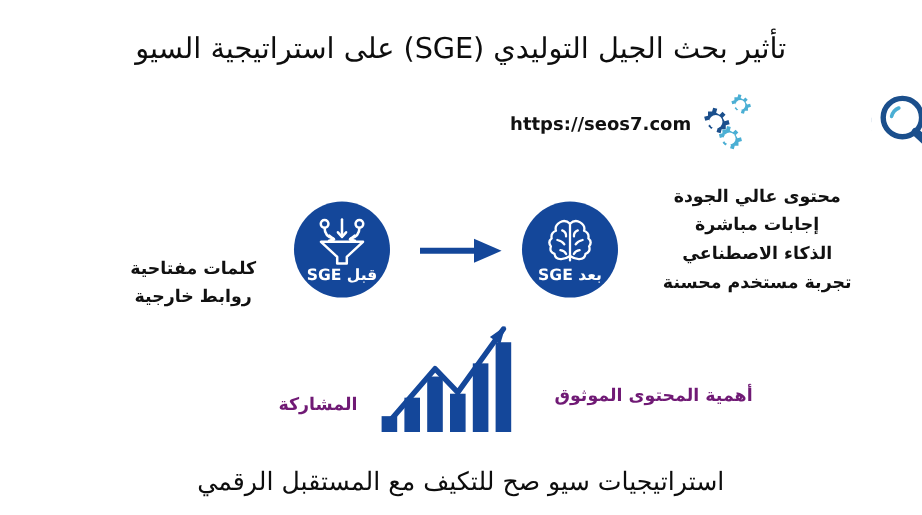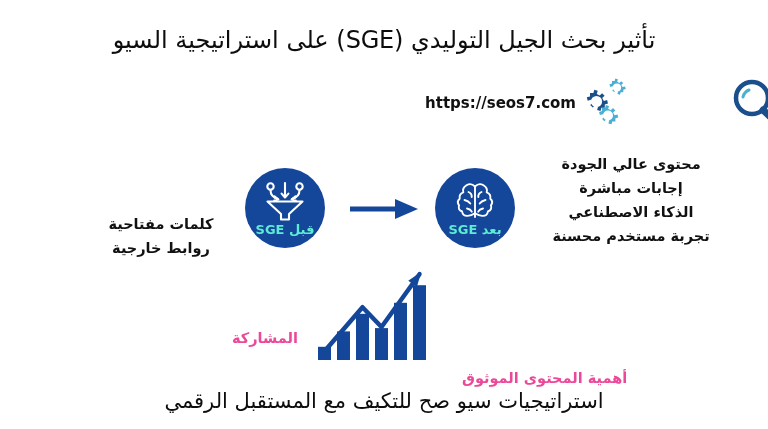--- a/index.html
+++ b/index.html
@@ -76,21 +76,21 @@
     align-items: center;
     justify-content: center;
   }
   .circle.before { left: 245px; top: 168px; }
   .circle.after  { left: 435px; top: 168px; }
   .circle svg { display: block; margin-top: 2px; }
   .circle-label {
     margin-top: 1px;
     font-size: 13px;
     font-weight: bold;
-    color: #5eead4;
+    color: #ffffff;
     direction: rtl;
     white-space: nowrap;
   }
 
   .arrow-mid {
     position: absolute;
     left: 350px;
     top: 198px;
     width: 70px;
     height: 22px;
@@ -114,26 +114,26 @@
     position: absolute;
     left: 300px;
     top: 268px;
     width: 180px;
     height: 96px;
   }
   .chart-label {
     position: absolute;
     font-size: 14.5px;
     font-weight: bold;
-    color: #ec4899;
+    color: #701a75;
     direction: rtl;
     white-space: nowrap;
   }
   .chart-label.engagement { left: 232px; top: 330px; }
-  .chart-label.trust      { left: 462px; top: 322px; margin-top: 48px; }
+  .chart-label.trust      { left: 462px; top: 322px; }
 
   
   .footer {
     position: absolute;
     bottom: 16px;
     left: 0;
     width: 768px;
     text-align: center;
     font-size: 21px;
     font-weight: normal;

